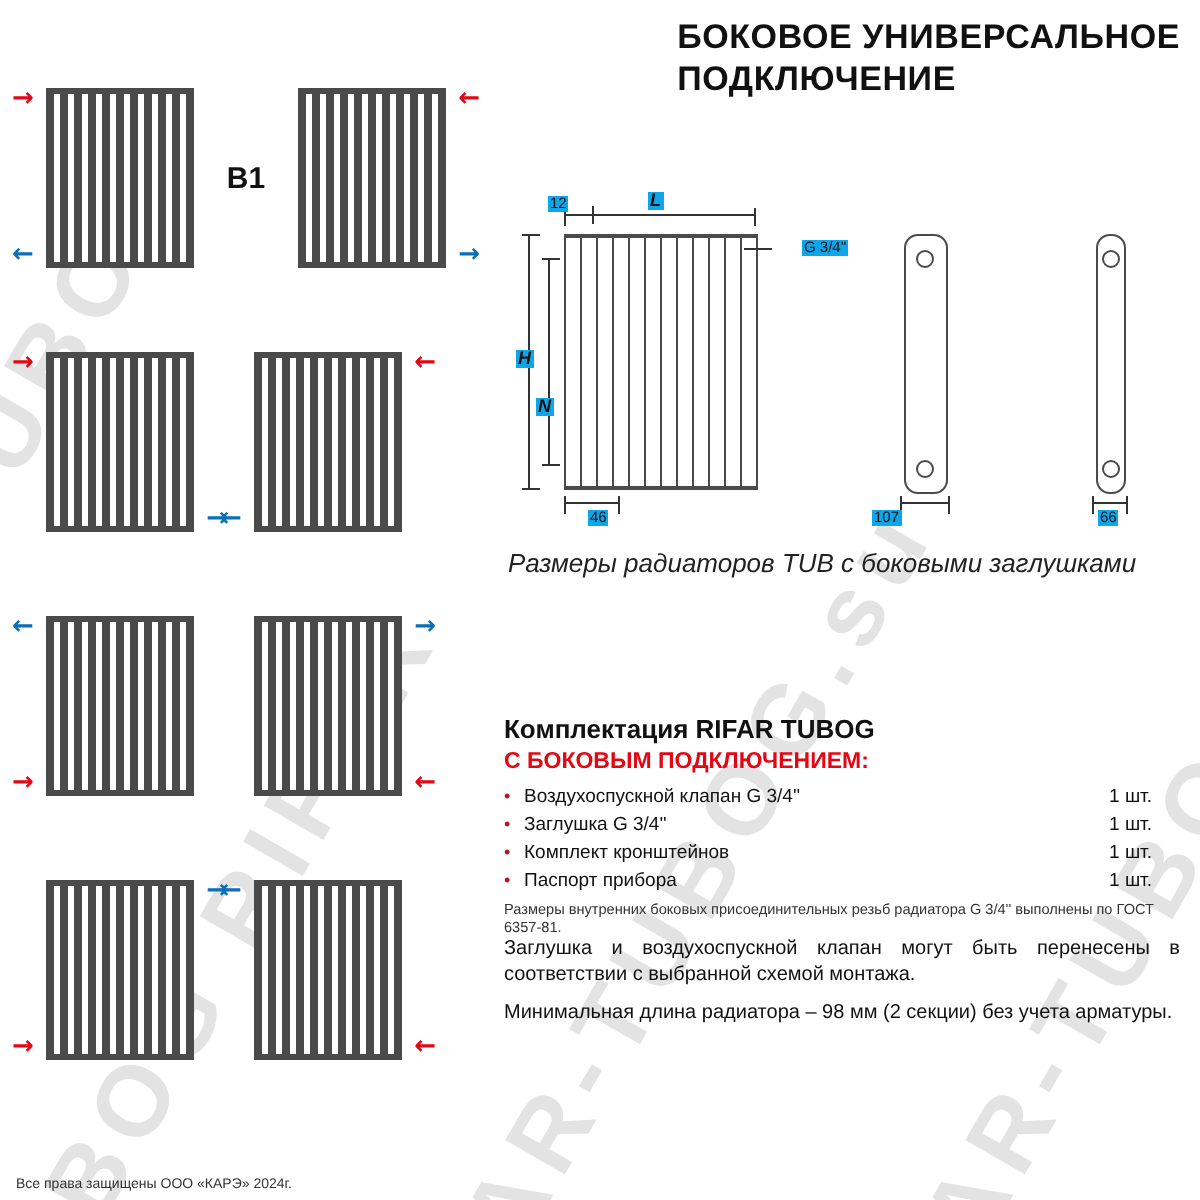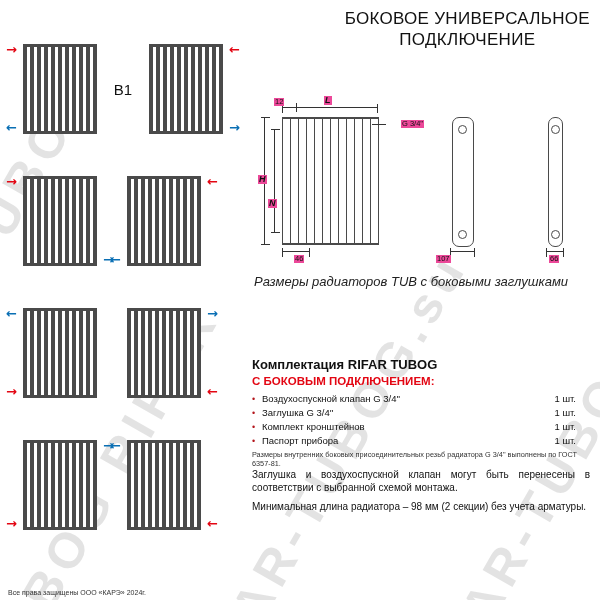--- a/index.html
+++ b/index.html
@@ -9,34 +9,34 @@
   
   .wm{position:absolute;z-index:0;font-weight:bold;white-space:nowrap;
       color:rgba(70,70,70,0.15);font-size:50px;letter-spacing:7px;
       transform:rotate(-60deg);transform-origin:left top}
   .wm-1{left:-30px;top:660px}
   .wm-2{left:170px;top:690px}
   .wm-3{left:400px;top:690px}
   .wm-4{left:-50px;top:250px}
 
   
-  .title{position:absolute;top:8px;right:10px;z-index:1;text-align:center;
-         font-weight:normal;font-size:17px;line-height:1.25;letter-spacing:.3px}
+  .title{position:absolute;top:8px;right:10px;z-index:1;text-align:left;
+         font-weight:bold;font-size:17px;line-height:1.25;letter-spacing:.3px}
 
   
   .schemes{position:absolute;left:8px;top:44px;z-index:1}
   .scheme-row{display:flex;height:90px;margin-bottom:42px}
   .rad-wrap{position:relative;width:74px;height:90px;margin:0 15px}
   .radiator{position:absolute;inset:0;
             background:repeating-linear-gradient(90deg,#4a4a4a 0px 4px,#fff 4px 7px)}
   .radiator::before,.radiator::after{content:"";position:absolute;left:0;right:0;height:3px;background:#4a4a4a}
   .radiator::before{top:0}
   .radiator::after{bottom:0}
   .scheme-label{width:22px;display:flex;align-items:center;justify-content:center;
-                font-weight:normal;font-size:15px}
+                font-weight:bold;font-size:15px}
   .arrow{position:absolute;font-family:"DejaVu Sans",sans-serif;font-size:13px;
          font-weight:bold;line-height:12px}
   .arrow.tl{top:0;left:-17px}
   .arrow.bl{bottom:0;left:-17px}
   .arrow.tr{top:0;right:-17px}
   .arrow.br{bottom:0;right:-17px}
 
   
   .drawing{position:absolute;left:252px;top:95px;width:338px;height:178px;z-index:1}
   .front{position:absolute;left:30px;top:22px;width:96px;height:128px;
@@ -46,21 +46,21 @@
   .front::before{top:0}
   .front::after{bottom:0}
   .dline-h{position:absolute;border-top:1px solid #333}
   .dline-v{position:absolute;border-left:1px solid #333}
   .dline-h.ticked::before,.dline-h.ticked::after{content:"";position:absolute;top:-4px;width:1px;height:9px;background:#333}
   .dline-h.ticked::before{left:0}
   .dline-h.ticked::after{right:0}
   .dline-v.ticked::before,.dline-v.ticked::after{content:"";position:absolute;left:-4px;width:9px;height:1px;background:#333}
   .dline-v.ticked::before{top:0}
   .dline-v.ticked::after{bottom:0}
-  .dim{position:absolute;font-size:7.5px;line-height:1;background:#ec4899;padding:0 1px;z-index:2}
+  .dim{position:absolute;font-size:7.5px;line-height:1;background:#0ea5e9;padding:0 1px;z-index:2}
   .dim-letter{font-style:italic;font-size:9px;font-weight:bold}
   .profile{position:absolute;border:1.5px solid #4a4a4a;border-radius:7px;background:#fff}
   .profile::before,.profile::after{content:"";position:absolute;left:50%;margin-left:-5px;
          width:7px;height:7px;border:1.5px solid #4a4a4a;border-radius:50%}
   .profile::before{top:7px}
   .profile::after{bottom:7px}
   .drawing-caption{position:absolute;left:254px;top:274px;z-index:1;font-size:13px;
                    font-style:italic;color:#222}
 
   

